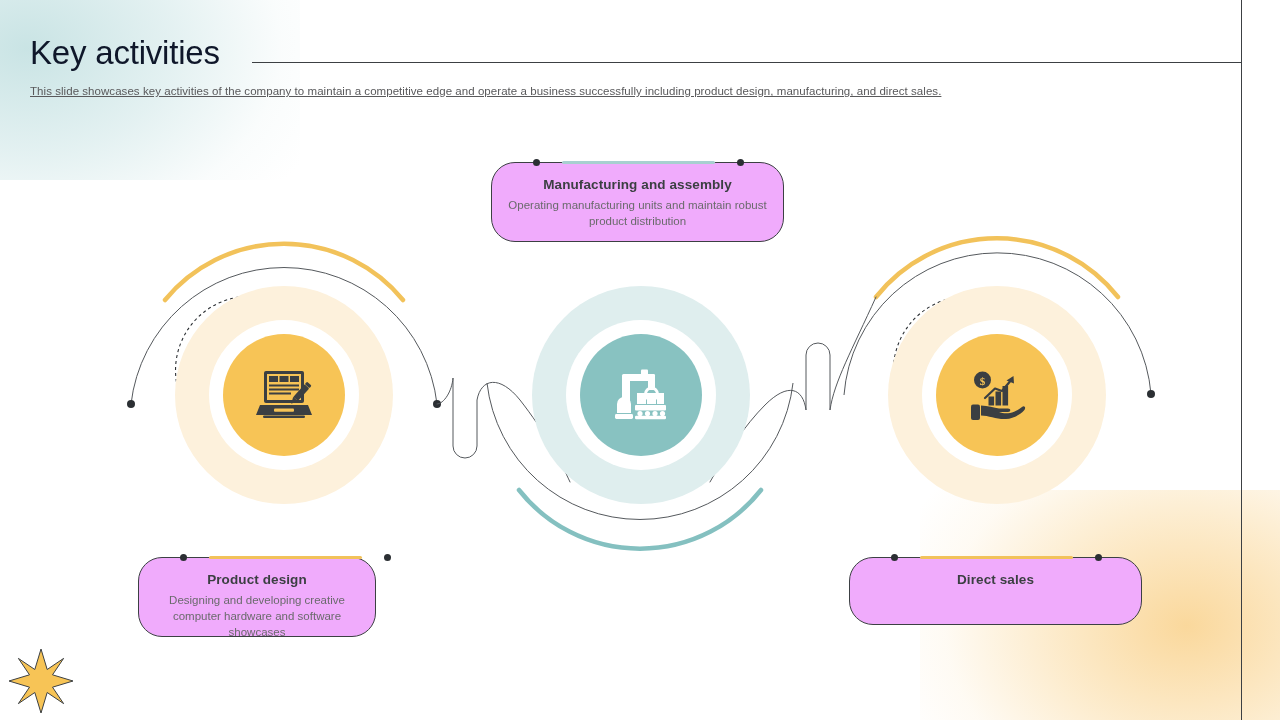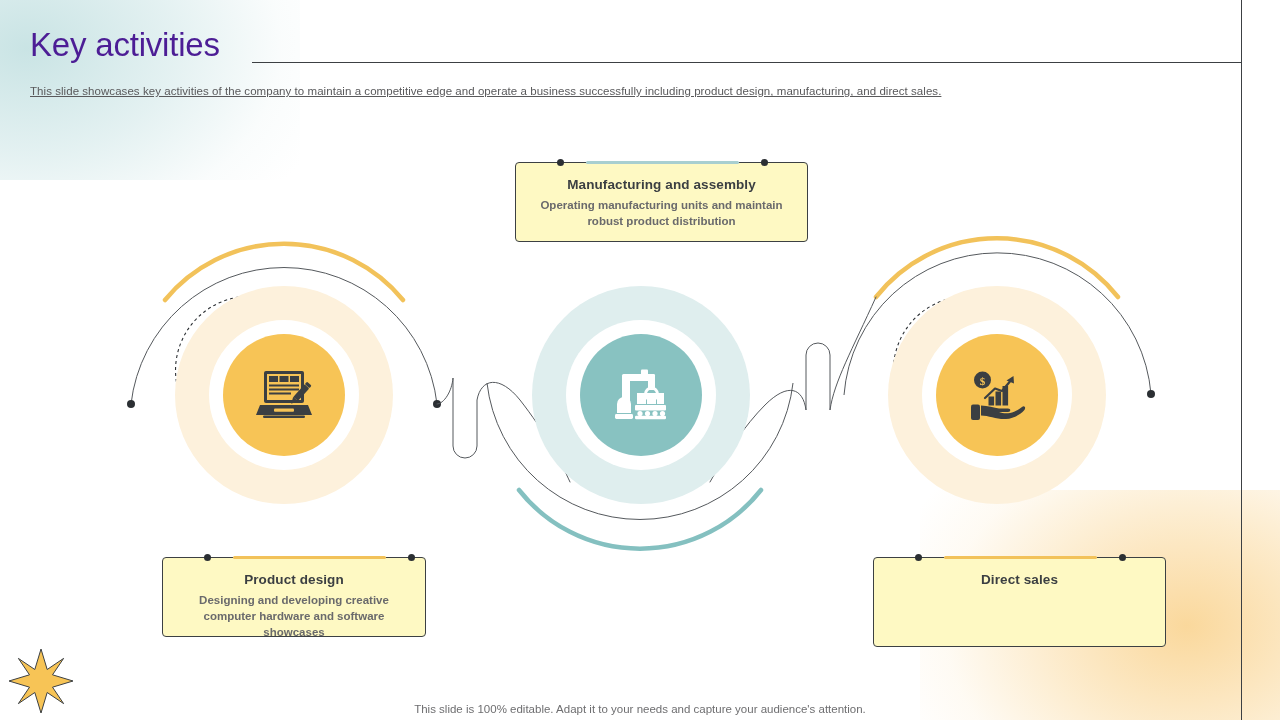--- a/index.html
+++ b/index.html
@@ -40,24 +40,24 @@
     width: 430px;
     height: 340px;
     background: radial-gradient(ellipse at 62% 40%, rgba(247,190,90,0.60) 0%, rgba(249,206,128,0.40) 36%, rgba(253,233,197,0.20) 64%, rgba(255,255,255,0) 82%);
     pointer-events: none;
   }
 
   
   .page-title {
     position: absolute;
     left: 30px;
-    top: 23px;
+    top: 31px;
     font-size: 33px;
     font-weight: 400;
-    color: #4c1d95;
+    color: #0f172a;
     letter-spacing: -0.2px;
     line-height: 44px;
   }
   .title-rule {
     position: absolute;
     left: 252px;
     top: 62px;
     width: 989px;
     height: 1px;
     background: #3c4043;
@@ -146,59 +146,57 @@
   .node-left  { left: 175px;  top: 286px; }
   .node-mid   { left: 532px;  top: 286px; }
   .node-right { left: 888px;  top: 286px; }
 
   .icon-svg { display: block; }
 
   
   .card {
     position: absolute;
     border: 1px solid #3c4043;
-    border-radius: 4px;
-    background: #fef9c3;
+    border-radius: 24px;
+    background: #f0abfc;
     box-sizing: border-box;
     text-align: center;
     padding: 14px 16px 12px;
-    margin-left: 24px;
   }
   .card-title {
     font-size: 13.5px;
     font-weight: bold;
     color: #3b3f42;
     letter-spacing: 0.1px;
     margin: 0 0 5px 0;
   }
   .card-desc {
     font-size: 11.5px;
     color: #6a6a6c;
     line-height: 16px;
     margin: 0;
-    font-weight: bold;
   }
   .card-accent {
     position: absolute;
     height: 3px;
     border-radius: 2px;
     top: -2px;
   }
   .card-dot {
     position: absolute;
     width: 7px;
     height: 7px;
     border-radius: 50%;
     background: #2b2f33;
     top: -4px;
   }
 
   .card-mfg   { left: 491px; top: 162px; width: 293px; height: 80px; }
-  .card-left  { left: 138px; top: 557px; width: 264px; height: 80px; }
-  .card-right { left: 849px; top: 557px; width: 293px; height: 90px; }
+  .card-left  { left: 138px; top: 557px; width: 238px; height: 80px; }
+  .card-right { left: 849px; top: 557px; width: 293px; height: 68px; }
 </style>
 </head>
 <body>
 
 <div class="slide">
 
   <div class="corner-tl"></div>
   <div class="corner-br"></div>
 
   <div class="page-title">Key activities</div>
@@ -372,15 +370,14 @@
     <p class="card-desc">Designing and developing  creative computer hardware  and software showcases</p>
   </div>
 
   <div class="card card-right">
     <div class="card-accent" style="left:70px;width:153px;background:#f2c25a;"></div>
     <div class="card-dot" style="left:41px;"></div>
     <div class="card-dot" style="left:245px;"></div>
     <p class="card-title">Direct sales</p>
   </div>
 
-  <div class="footer-note">This slide is 100% editable. Adapt it to your needs and capture your audience's attention.</div>
 
 </div>
 
 </body></html>

